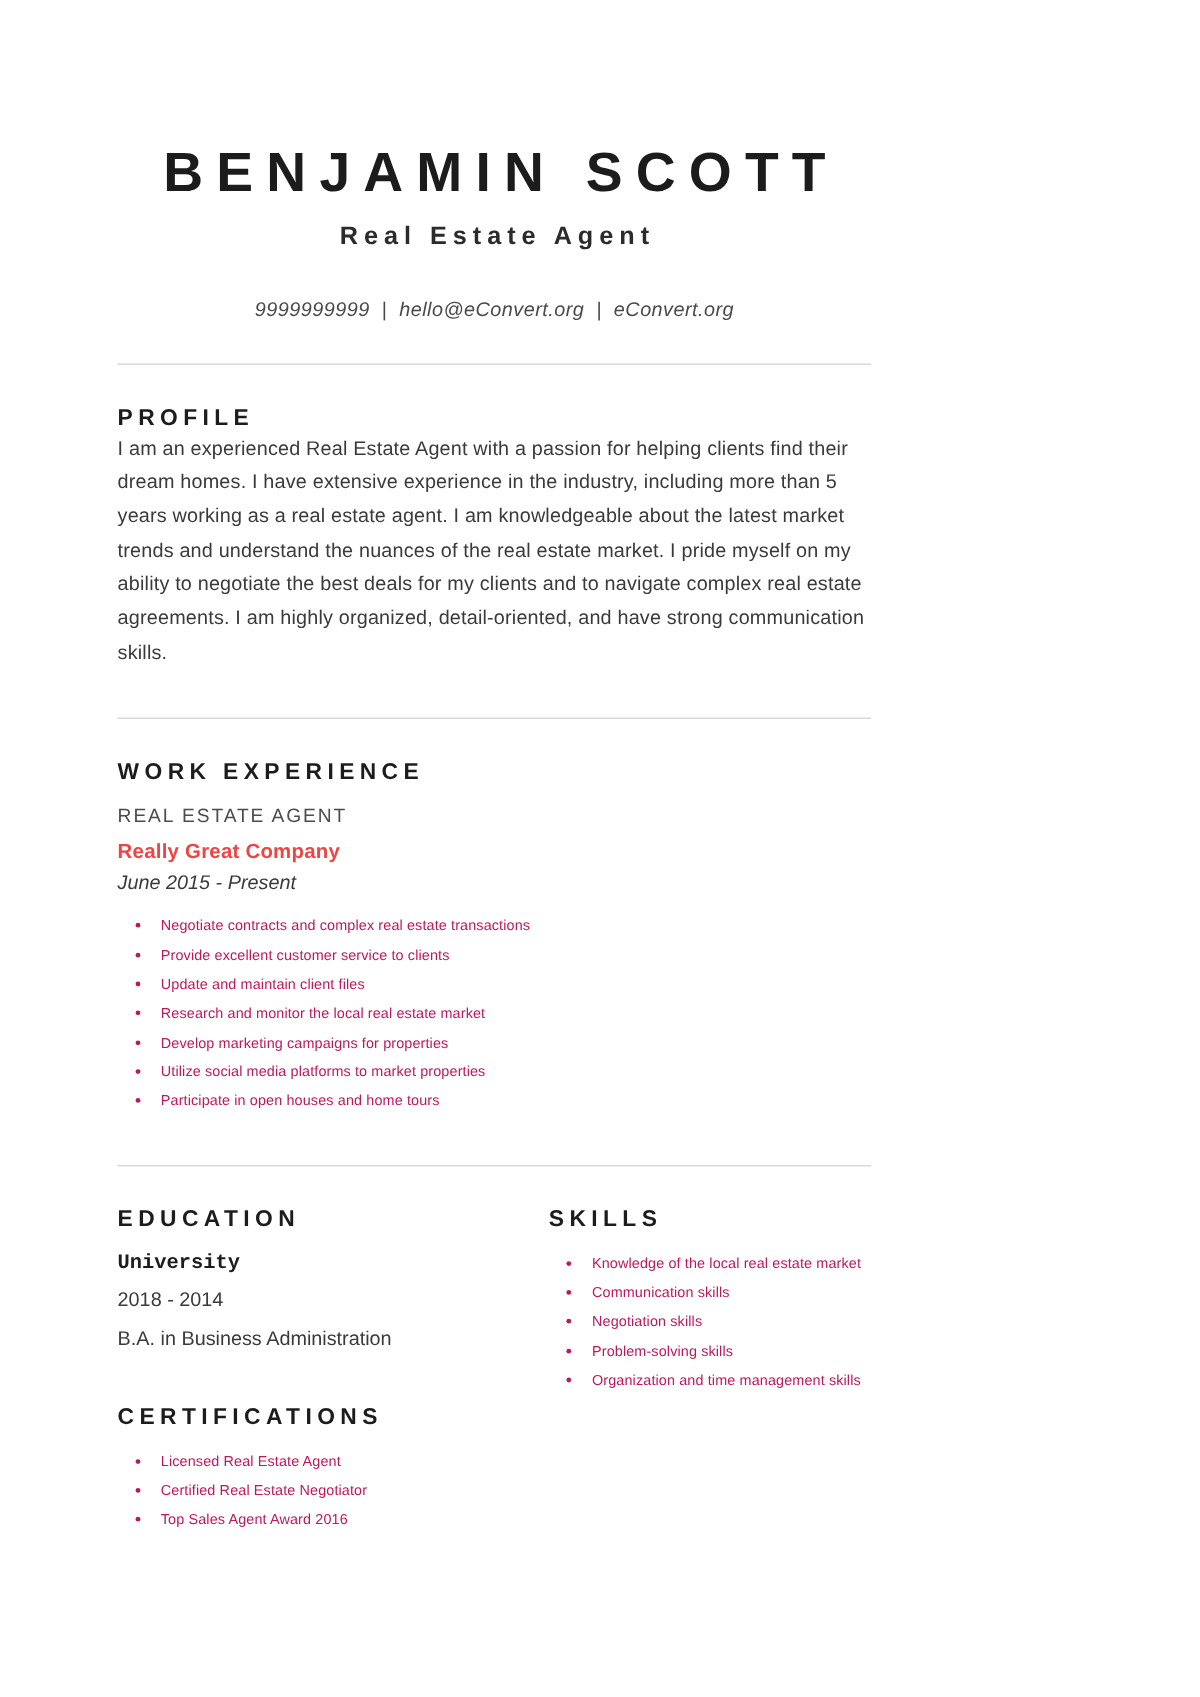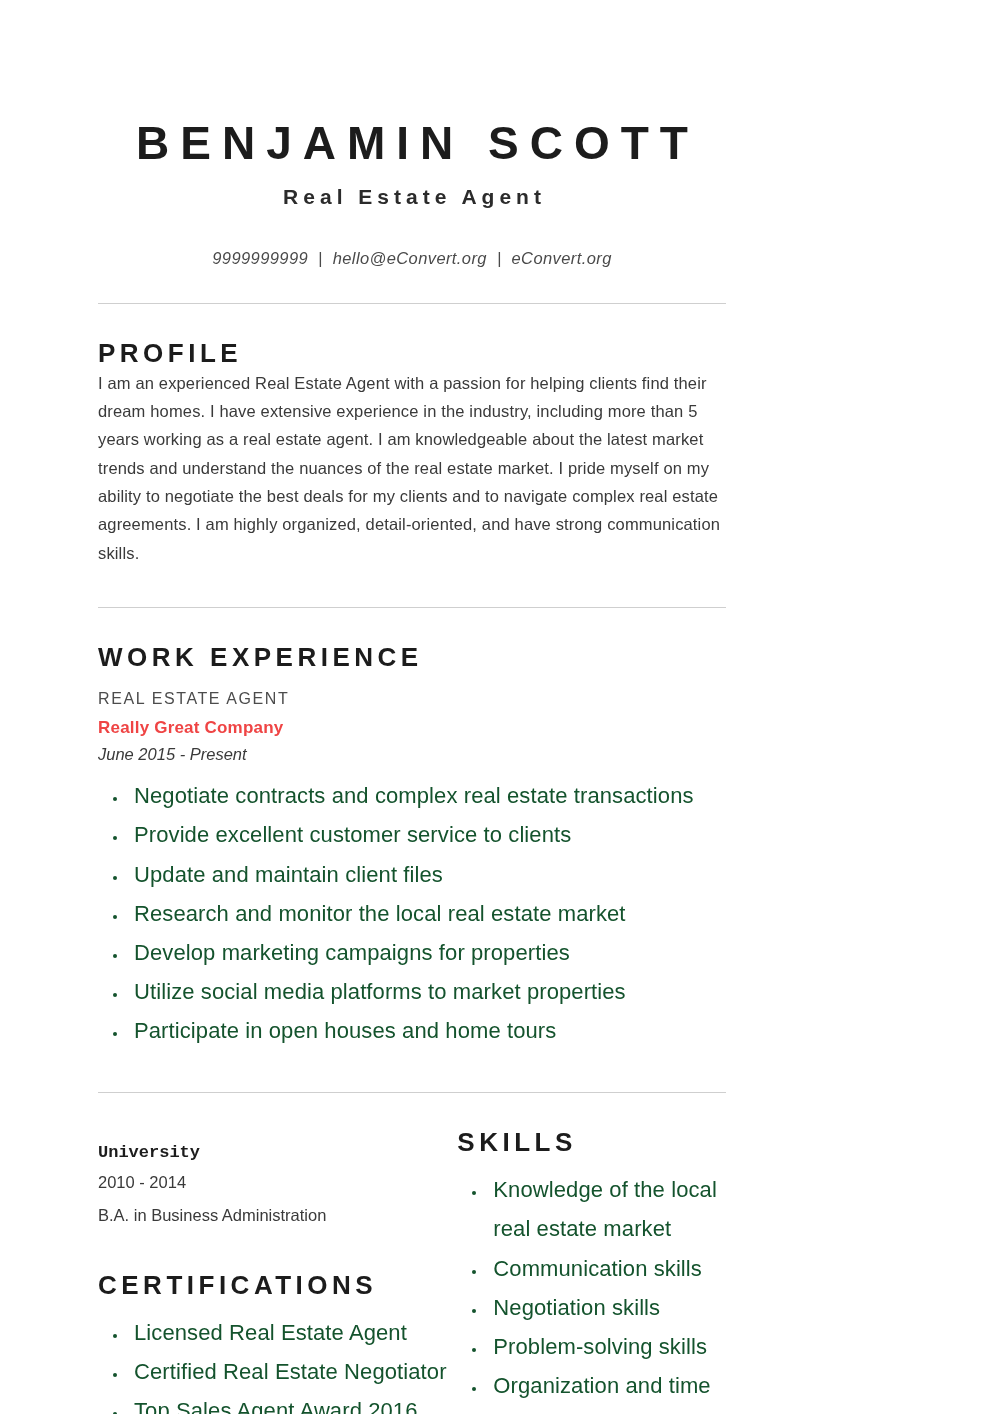--- a/index.html
+++ b/index.html
@@ -58,21 +58,21 @@
 
   .rule {
     border: none;
     border-top: 1px solid #cfcfcf;
     margin: 0;
   }
   .rule-top { margin-top: 35px; }
 
   
   .section-title {
-    font-size: 26px;
+    font-size: 19px;
     font-weight: 700;
     letter-spacing: 4.5px;
     color: #1c1c1c;
     text-transform: uppercase;
   }
   .section { padding-top: 34px; }
 
   .body-text {
     font-size: 16.5px;
     line-height: 1.72;
@@ -104,22 +104,22 @@
     color: #3a3a3a;
     margin-top: 7px;
   }
 
   ul.bullets {
     margin: 12px 0 0 0;
     padding-left: 30px;
     list-style: disc;
   }
   ul.bullets li {
-    font-size: 22px;
-    color: #14532d;
+    font-size: 12px;
+    color: #be185d;
     line-height: 1.78;
     padding-left: 6px;
     letter-spacing: 0.1px;
   }
   ul.bullets li::marker { font-size: 14px; }
 
   .rule-work { margin-top: 42px; }
 
   
   .columns {
@@ -187,22 +187,23 @@
       <li>Participate in open houses and home tours</li>
     </ul>
   </div>
 
   <hr class="rule rule-work">
 
   <div class="columns">
 
     <div class="col-left">
       <div>
+        <div class="section-title">EDUCATION</div>
         <div class="edu-school">University</div>
-        <div class="edu-years">2010 - 2014</div>
+        <div class="edu-years">2018 - 2014</div>
         <div class="edu-degree">B.A. in Business Administration</div>
       </div>
 
       <div>
         <div class="section-title cert-title">CERTIFICATIONS</div>
         <ul class="bullets">
           <li>Licensed Real Estate Agent</li>
           <li>Certified Real Estate Negotiator</li>
           <li>Top Sales Agent Award 2016</li>
         </ul>

